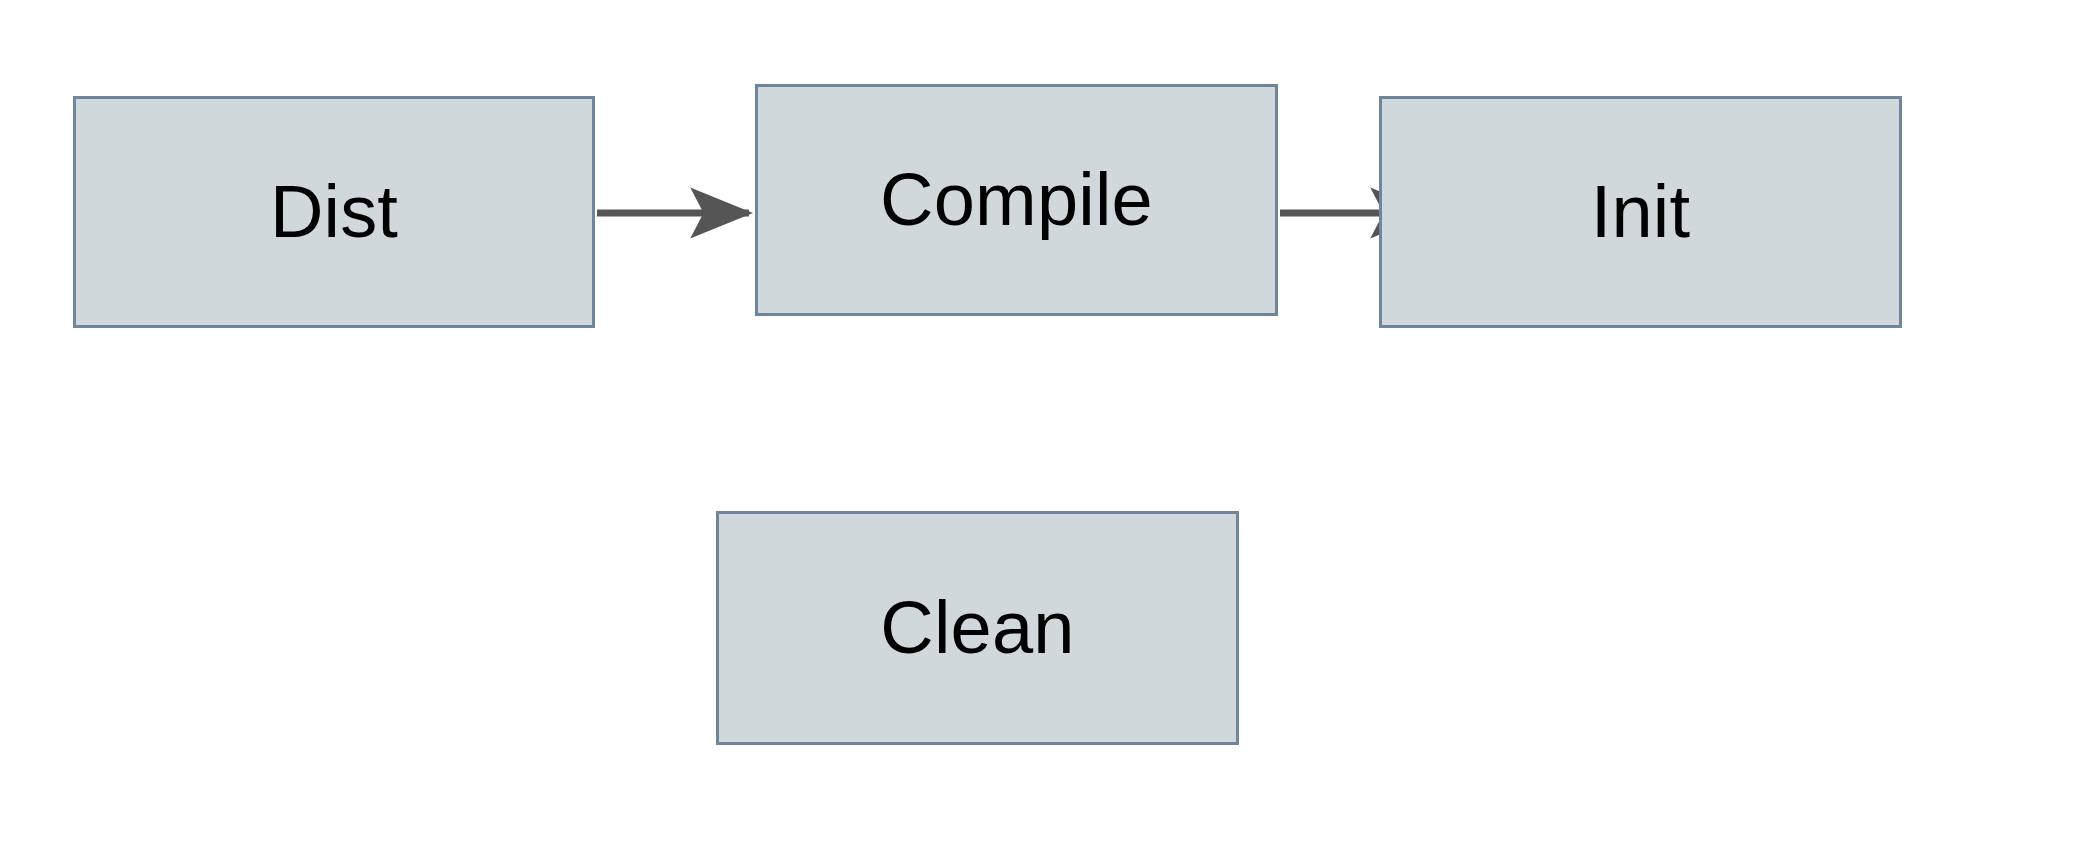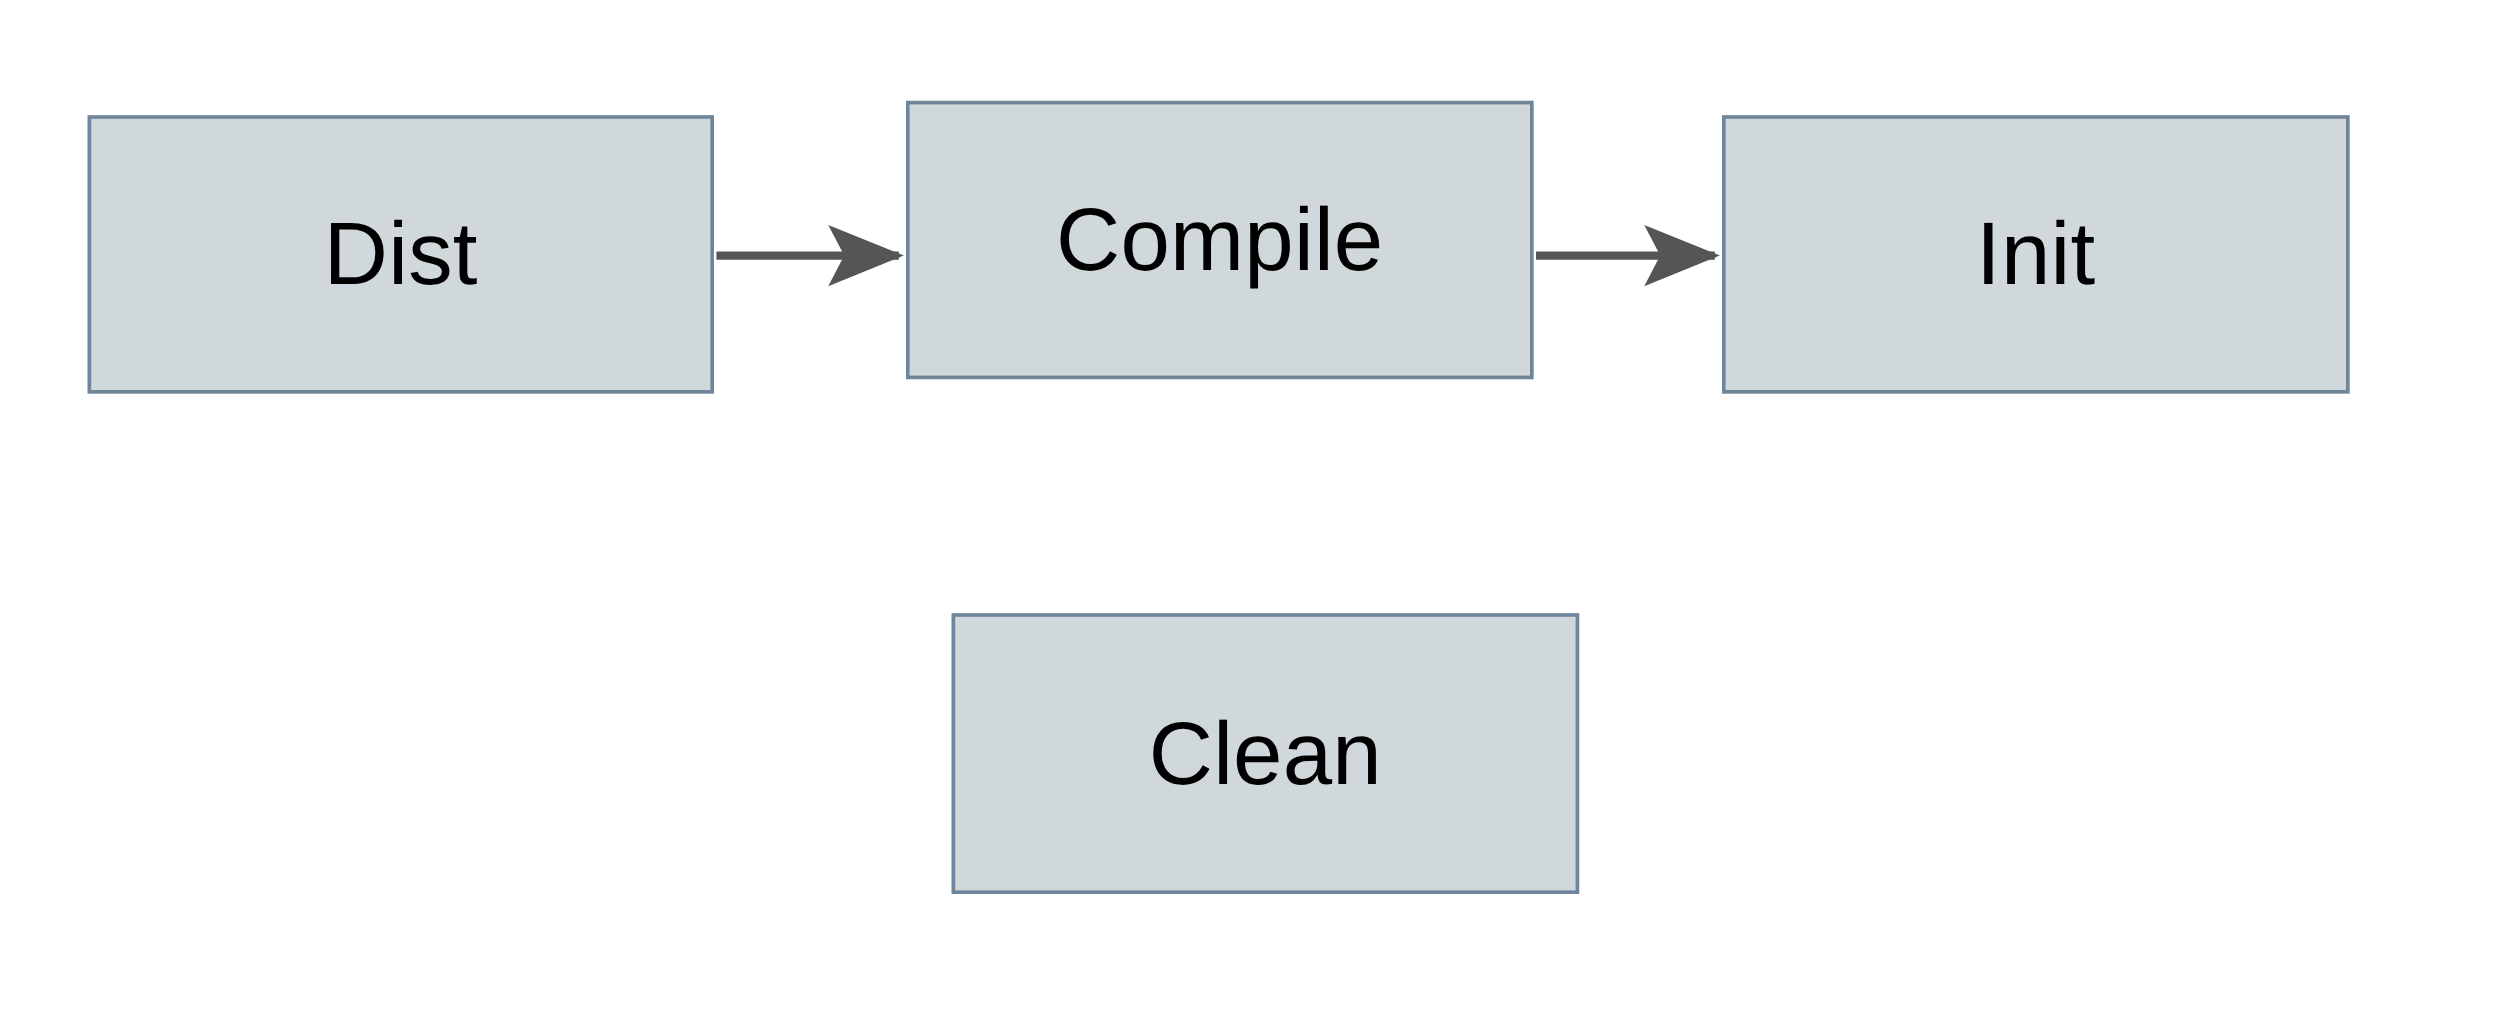--- a/index.html
+++ b/index.html
@@ -39,22 +39,22 @@
     color: #000000;
     line-height: 1;
     letter-spacing: 0.2px;
     white-space: nowrap;
     -webkit-font-smoothing: antialiased;
   }
 
   
   .node-dist    { left: 73px;   top: 96px;  width: 522px; height: 232px; }
   .node-compile { left: 755px;  top: 84px;  width: 523px; height: 232px; }
-  .node-init    { left: 1435px; top: 96px;  width: 523px; height: 232px; }
-  .node-clean   { left: 793px;  top: 511px; width: 523px; height: 234px; }
+  .node-init    { left: 1379px; top: 96px;  width: 523px; height: 232px; }
+  .node-clean   { left: 716px;  top: 511px; width: 523px; height: 234px; }
 
   
   #edge-layer {
     position: absolute;
     left: 0;
     top: 0;
     width: 2078px;
     height: 848px;
     z-index: 1;
     pointer-events: none;

